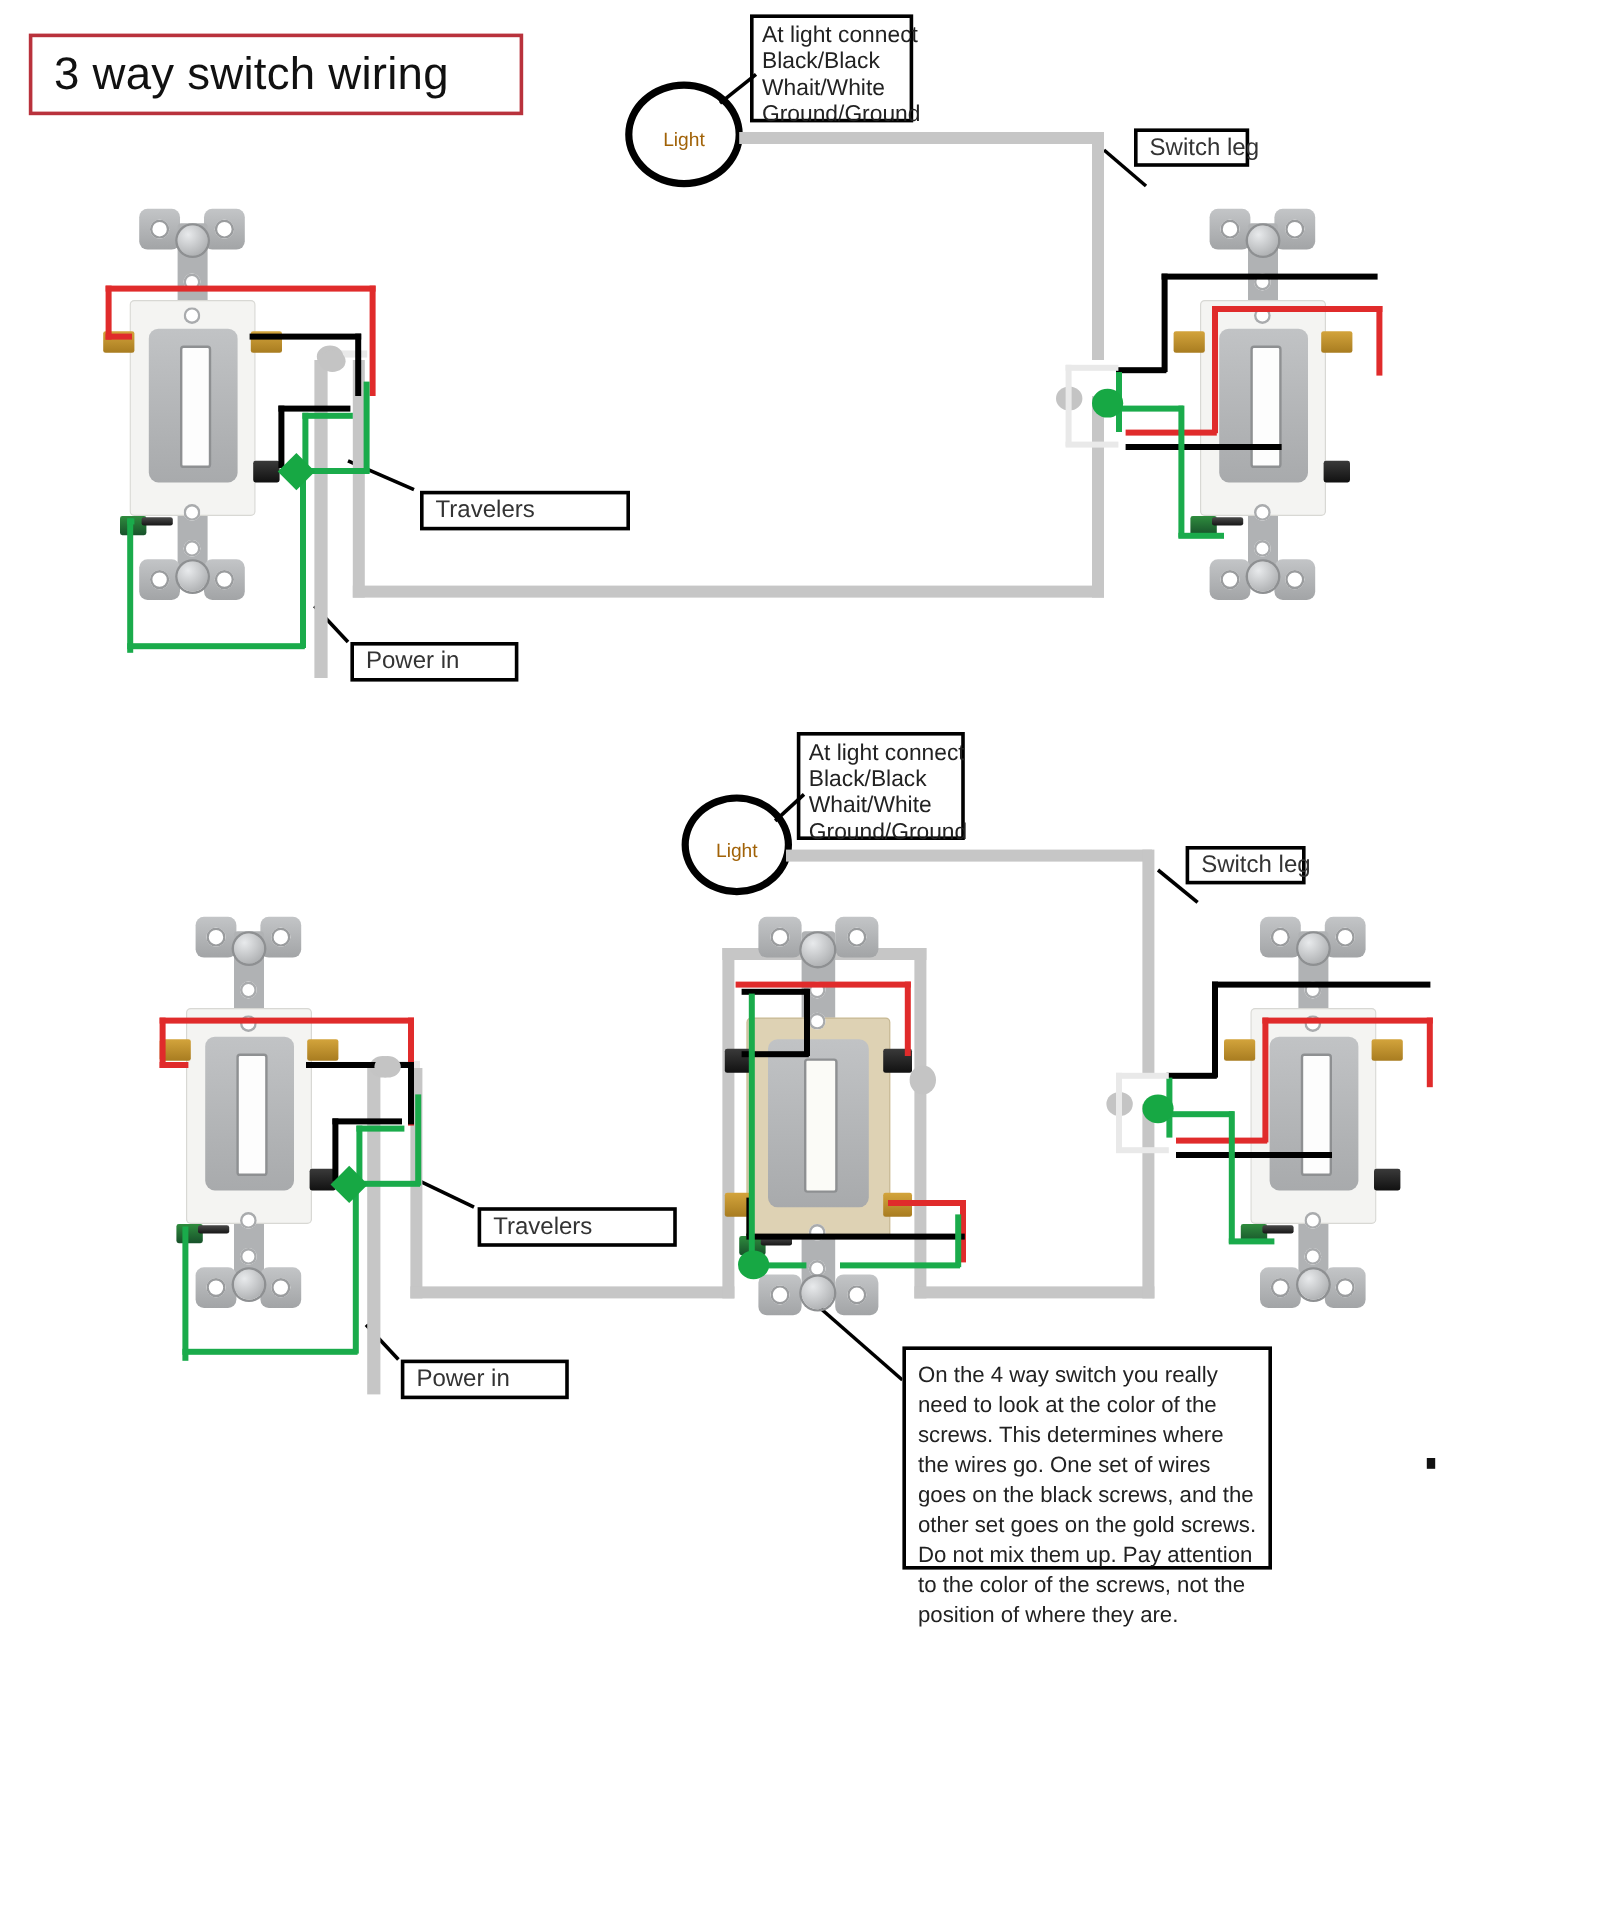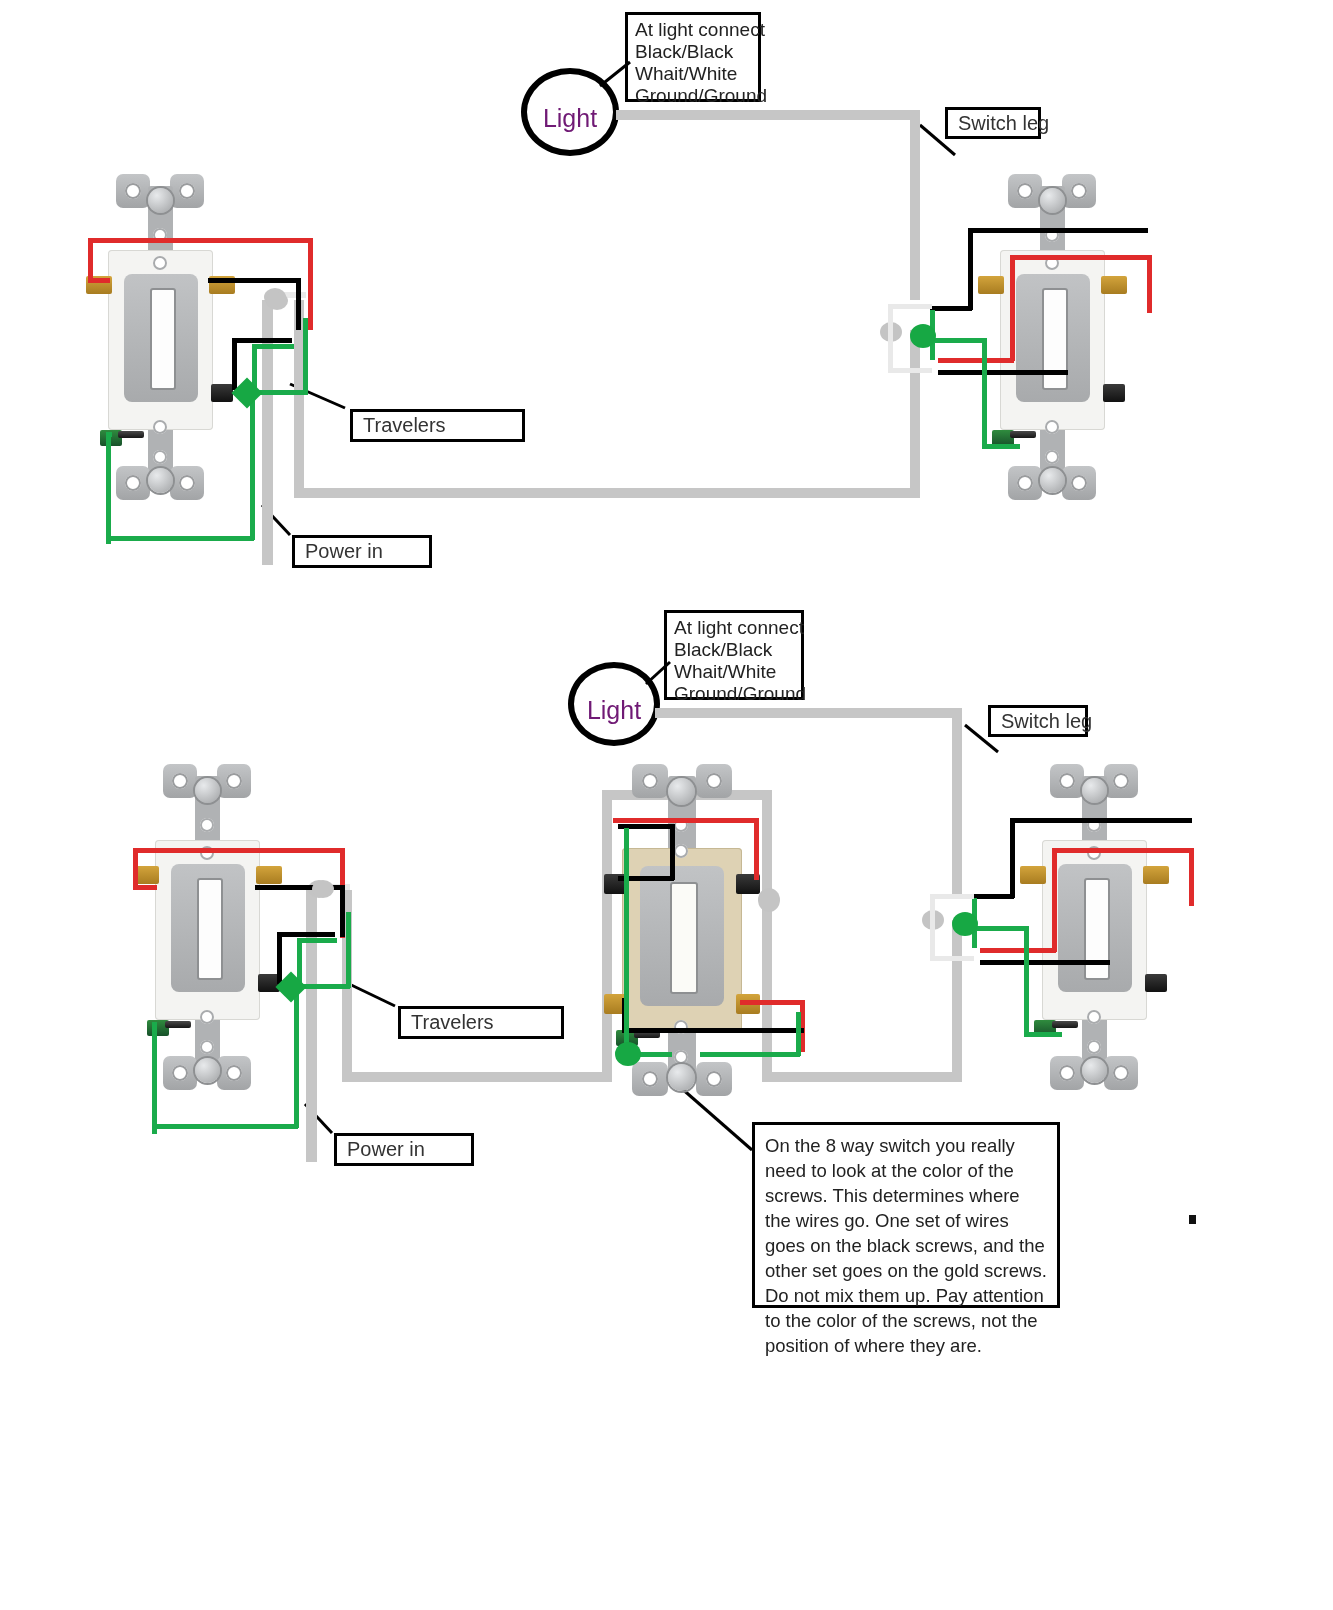--- a/index.html
+++ b/index.html
@@ -21,21 +21,21 @@
             box-sizing:border-box;display:flex;align-items:center;}
   .labelbox span{font-size:20px;padding:0 10px;white-space:nowrap;color:#333;}
   .notebox{position:absolute;border:3px solid #000;background:#fff;
            box-sizing:border-box;padding:8px 10px;}
   .notebox p{margin:0;font-size:18.5px;line-height:25px;color:#222;}
 
   
   .light{position:absolute;border:6px solid #000;border-radius:50%;
          background:#fff;box-sizing:border-box;display:flex;
          align-items:center;justify-content:center;}
-  .light span{font-size:25px;color:#701a75;transform:translateY(6px);}
+  .light span{font-size:16px;color:#a16207;transform:translateY(6px);}
 
   
   .w{position:absolute;}
   .gray{background:#c6c6c6;}
   .blk{background:#000;}
   .red{background:#e02b2b;}
   .grn{background:#1aab4b;}
   .wht{background:#e9e9e9;}
 
   
@@ -74,20 +74,23 @@
   .blob.grn{background:#17a844;}
   .blob.gry{background:#c4c4c4;}
   .diamond{position:absolute;background:#17a844;transform:rotate(45deg);}
   .dot-artifact{position:absolute;background:#111;}
 </style>
 </head>
 <body>
 
 <div class="canvas">
 
+  <div class="title-box" style="left:24px;top:28px;width:412px;height:68px;">
+    <span>3 way switch wiring</span>
+  </div>
 
   <div class="light" style="left:521px;top:68px;width:98px;height:88px;">
     <span>Light</span>
   </div>
 
   <div class="callout" style="left:625px;top:12px;width:136px;height:90px;">
     <div class="line">At light connect</div>
     <div class="line">Black/Black</div>
     <div class="line">Whait/White</div>
     <div class="line">Ground/Ground</div>
@@ -234,21 +237,21 @@
 
   <div class="labelbox" style="left:398px;top:1006px;width:166px;height:33px;">
     <span>Travelers</span>
   </div>
 
   <div class="labelbox" style="left:334px;top:1133px;width:140px;height:33px;">
     <span>Power in</span>
   </div>
 
   <div class="notebox" style="left:752px;top:1122px;width:308px;height:186px;">
-    <p>On the 8 way switch you really need to look at the color of the screws. This determines where the wires go. One set of wires goes on the black screws, and the other set goes on the gold screws. Do not mix them up. Pay attention to the color of the screws, not the position of where they are.</p>
+    <p>On the 4 way switch you really need to look at the color of the screws. This determines where the wires go. One set of wires goes on the black screws, and the other set goes on the gold screws. Do not mix them up. Pay attention to the color of the screws, not the position of where they are.</p>
   </div>
 
   <div class="w gray" style="left:655px;top:708px;width:305px;height:10px;"></div>
   <div class="w gray" style="left:952px;top:708px;width:10px;height:190px;"></div>
   <div class="w gray" style="left:342px;top:890px;width:10px;height:192px;"></div>
   <div class="w gray" style="left:342px;top:1072px;width:270px;height:10px;"></div>
   <div class="w gray" style="left:602px;top:790px;width:10px;height:292px;"></div>
   <div class="w gray" style="left:762px;top:790px;width:10px;height:292px;"></div>
   <div class="w gray" style="left:602px;top:790px;width:170px;height:10px;"></div>
   <div class="w gray" style="left:762px;top:1072px;width:200px;height:10px;"></div>

